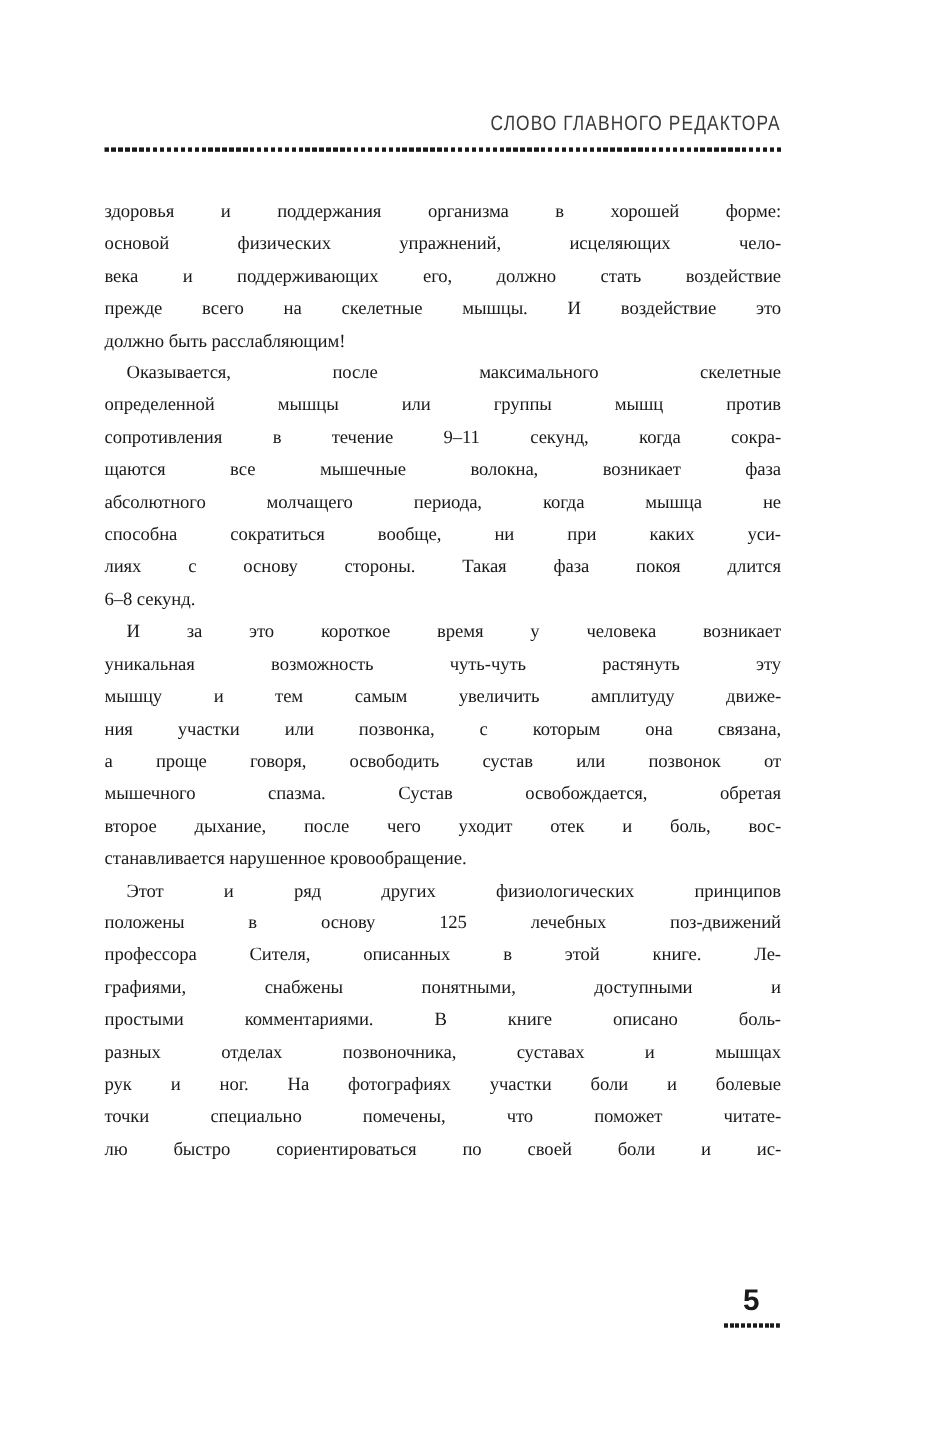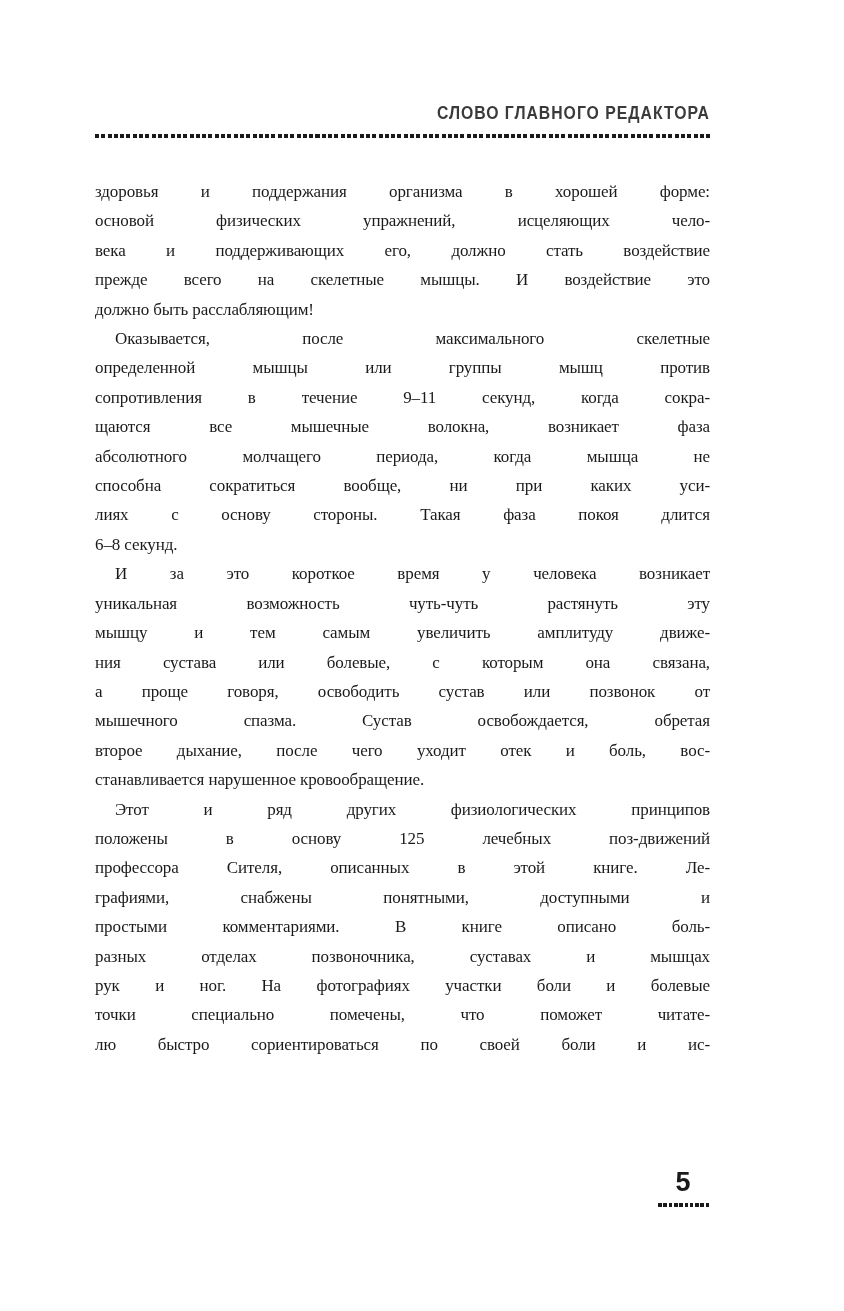--- a/index.html
+++ b/index.html
@@ -20,21 +20,21 @@
   
   .running-head {
     position: absolute;
     top: 101px;
     left: 95px;
     width: 615px;
     text-align: right;
     font-family: "Liberation Sans", sans-serif;
     font-size: 19px;
     line-height: 24px;
-    font-weight: 700;
+    font-weight: 400;
     letter-spacing: 1.2px;
     color: var(--header-ink);
     white-space: nowrap;
   }
   .running-head .squeeze {
     display: inline-block;
     transform: scaleX(0.83);
     transform-origin: 100% 50%;
   }
   
@@ -112,21 +112,21 @@
       <div class="line">определенной мышцы или группы мышц против</div>
       <div class="line">сопротивления в течение 9–11 секунд, когда сокра-</div>
       <div class="line">щаются все мышечные волокна, возникает фаза</div>
       <div class="line">абсолютного молчащего периода, когда мышца не</div>
       <div class="line">способна сократиться вообще, ни при каких уси-</div>
       <div class="line">лиях с основу стороны. Такая фаза покоя длится</div>
       <div class="line lastline">6–8 секунд.</div>
       <div class="line indent">И за это короткое время у человека возникает</div>
       <div class="line">уникальная возможность чуть-чуть растянуть эту</div>
       <div class="line">мышцу и тем самым увеличить амплитуду движе-</div>
-      <div class="line">ния сустава или болевые, с которым она связана,</div>
+      <div class="line">ния участки или позвонка, с которым она связана,</div>
       <div class="line">а проще говоря, освободить сустав или позвонок от</div>
       <div class="line">мышечного спазма. Сустав освобождается, обретая</div>
       <div class="line">второе дыхание, после чего уходит отек и боль, вос-</div>
       <div class="line lastline">станавливается нарушенное кровообращение.</div>
       <div class="line indent">Этот и ряд других физиологических принципов</div>
       <div class="line">положены в основу 125 лечебных поз-движений</div>
       <div class="line">профессора Сителя, описанных в этой книге. Ле-</div>
       <div class="line">графиями, снабжены понятными, доступными и</div>
       <div class="line">простыми комментариями. В книге описано боль-</div>
       <div class="line">разных отделах позвоночника, суставах и мышцах</div>

